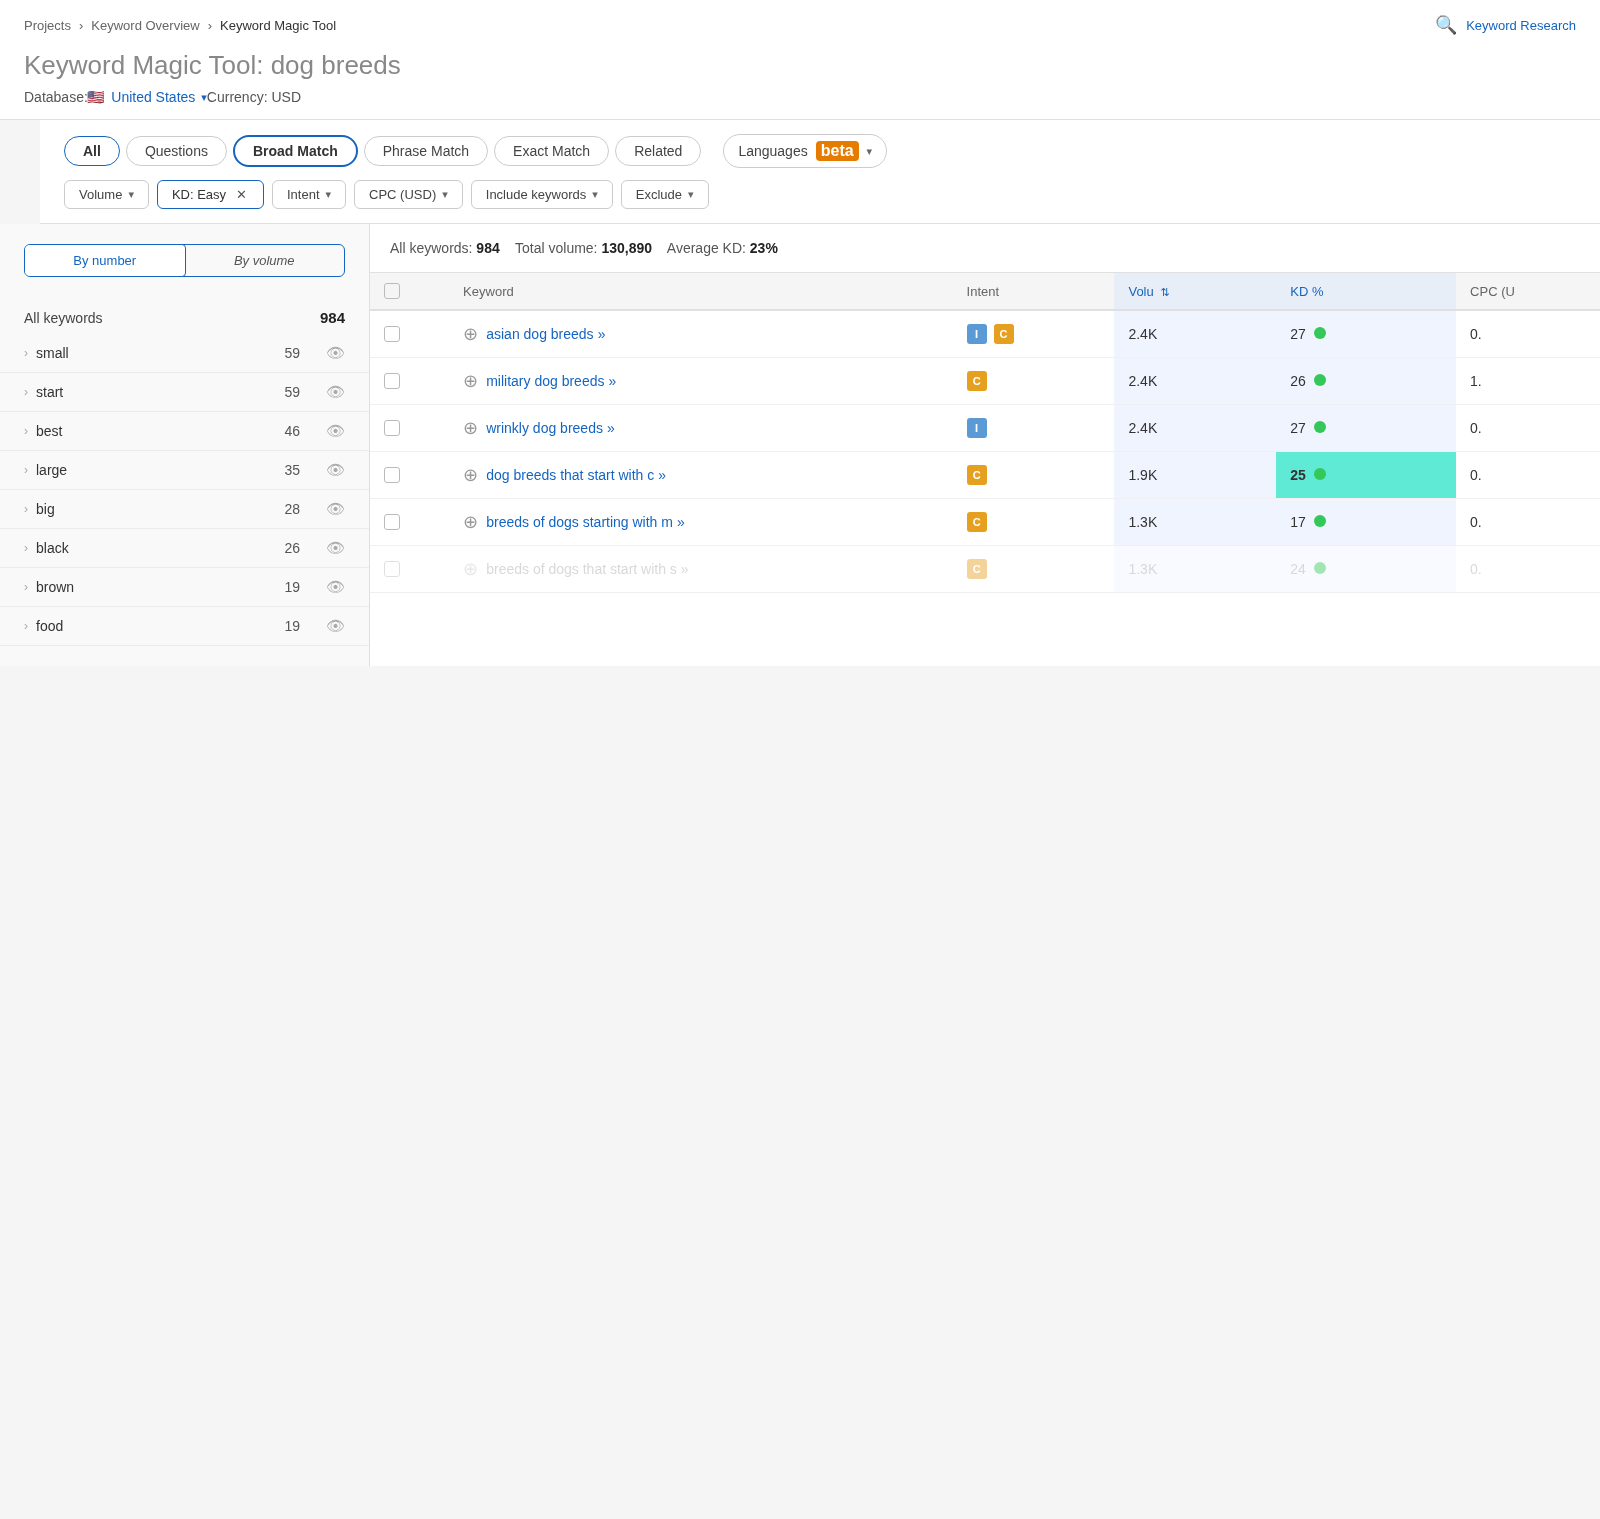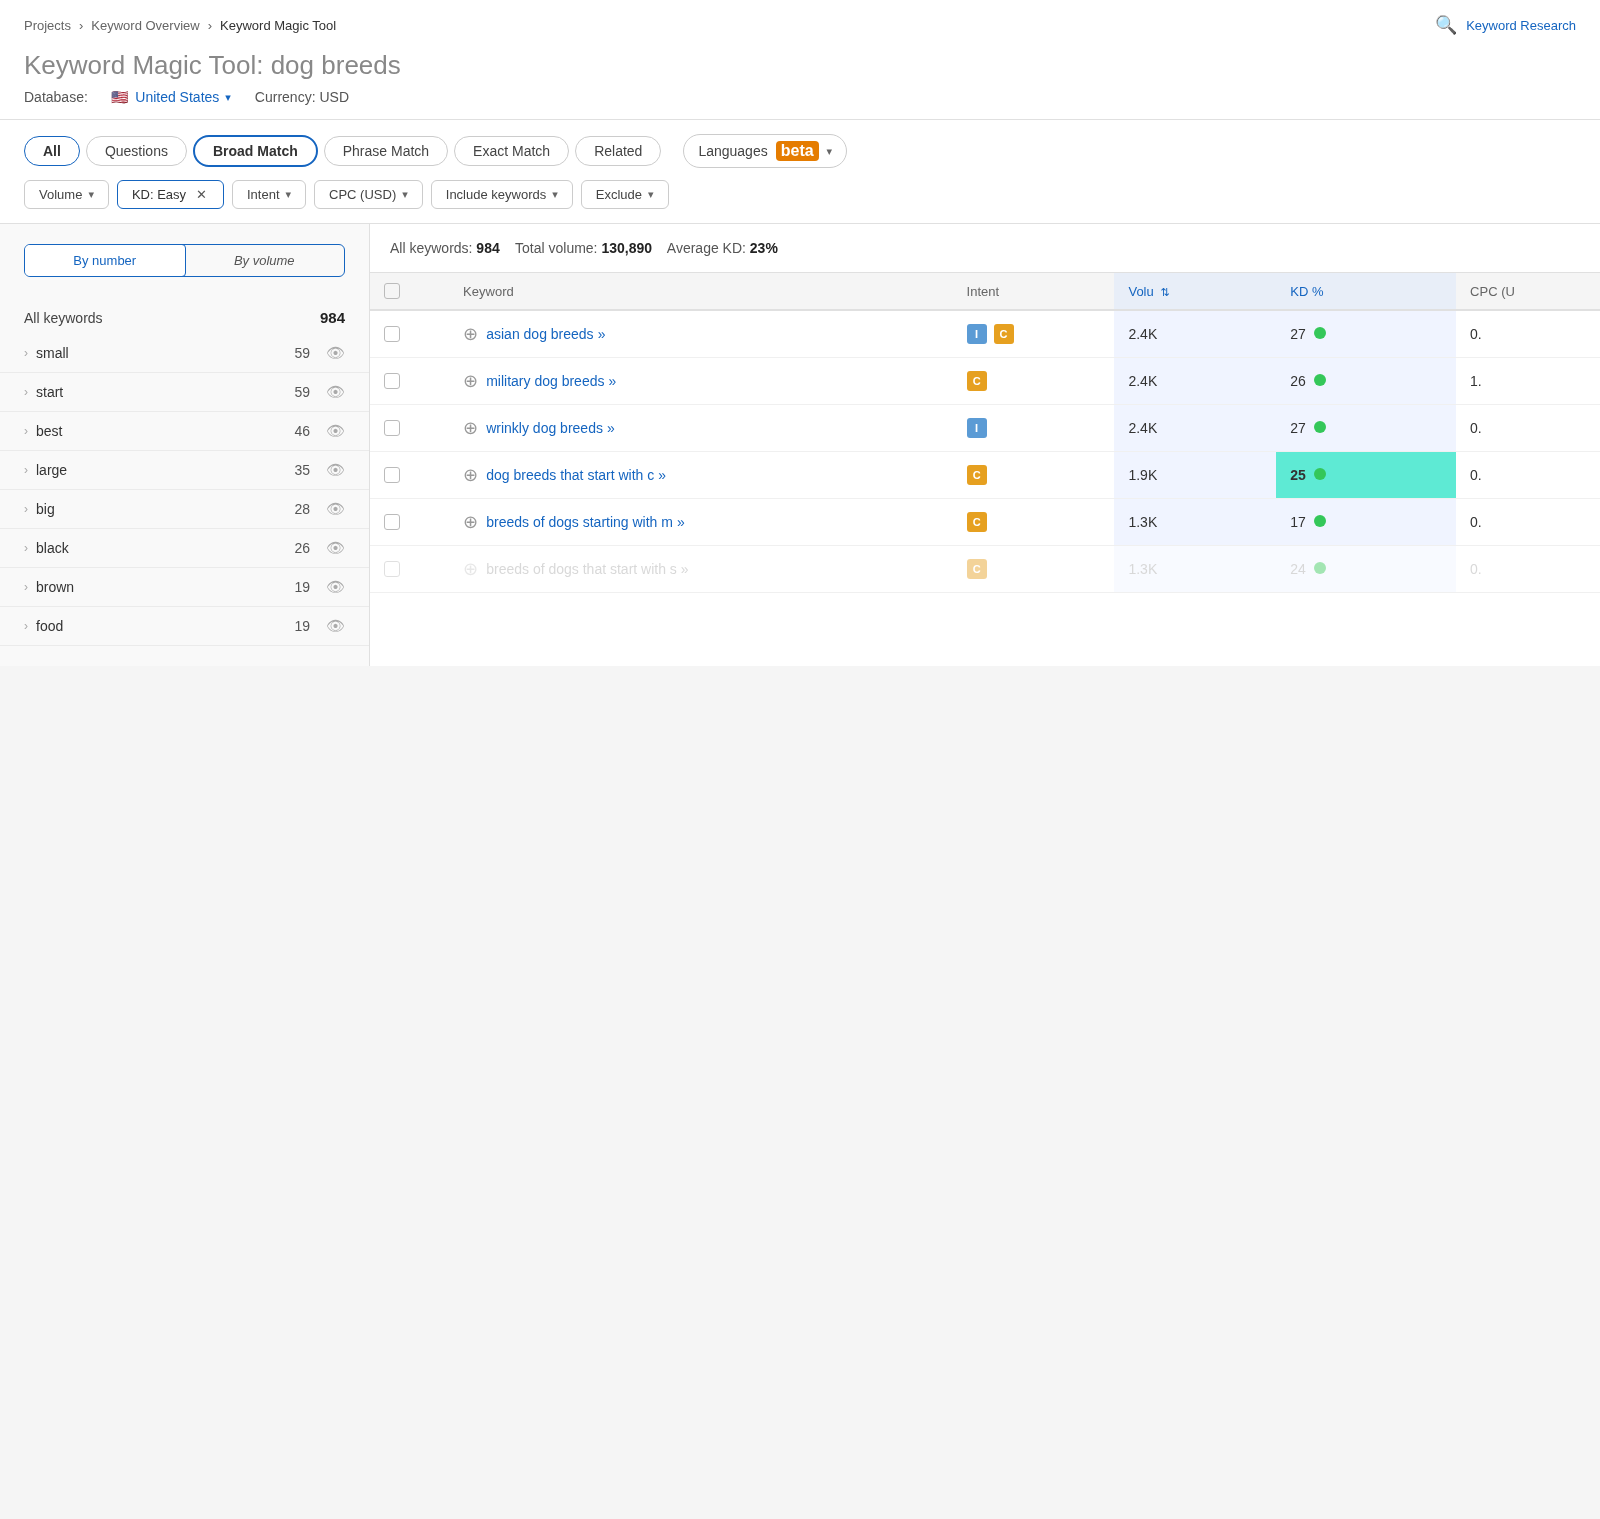--- a/index.html
+++ b/index.html
@@ -7,25 +7,25 @@
 
     .top-bar { background: #fff; padding: 14px 24px 0 24px; border-bottom: 1px solid #e0e0e0; }
     .breadcrumb { display: flex; align-items: center; gap: 8px; font-size: 13px; color: #666; margin-bottom: 14px; }
     .breadcrumb a { color: #666; text-decoration: none; }
     .breadcrumb .current { color: #333; font-weight: 500; }
     .breadcrumb-right { margin-left: auto; display: flex; align-items: center; gap: 8px; color: #1565c0; font-size: 13px; font-weight: 500; }
 
     .page-title { font-size: 26px; font-weight: 700; color: #222; margin-bottom: 8px; }
     .page-title span { color: #888; font-weight: 400; }
 
-    .db-row { display: flex; align-items: center; gap: 24px; padding-bottom: 14px; font-size: 14px; color: #555; }
+    .db-row { display: flex; align-items: center; padding-bottom: 14px; font-size: 14px; color: #555; }
     .db-select { display: flex; align-items: center; gap: 6px; color: #1565c0; font-weight: 500; cursor: pointer; }
     .db-select .chevron { font-size: 11px; color: #1565c0; }
 
-    .filter-bar { background: #fff; padding: 14px 24px; border-bottom: 1px solid #e0e0e0; display: flex; flex-direction: column; gap: 12px; }
+    .filter-bar { background: #fff; padding: 14px 24px; border-bottom: 1px solid #e0e0e0; display: flex; flex-direction: column; gap: 12px; margin-left: 40px; }
     .tab-row { display: flex; align-items: center; gap: 6px; }
     .tab-btn { padding: 6px 18px; border-radius: 20px; border: 1.5px solid #ccc; background: #fff; font-size: 14px; cursor: pointer; color: #444; font-weight: 400; }
     .tab-btn.active-blue { border-color: #1565c0; color: #1565c0; font-weight: 600; background: #fff; }
     .tab-btn.active-outline { border-color: #1565c0; color: #333; font-weight: 600; background: #fff; }
     .tab-btn.selected { border: 2px solid #1565c0; }
     .languages-btn { margin-left: 16px; padding: 6px 14px; border-radius: 20px; border: 1.5px solid #ccc; background: #fff; font-size: 14px; cursor: pointer; color: #444; display: flex; align-items: center; gap: 8px; }
     .beta-badge { background: #e57c00; color: #fff; font-size: 16px; font-weight: 700; border-radius: 4px; padding: 1px 5px; }
     .chevron-down { font-size: 11px; color: #666; }
 
     .filter-row { display: flex; align-items: center; gap: 8px; }
@@ -41,21 +41,21 @@
     .by-toggle button.active { background: #fff; color: #1565c0; border: 1.5px solid #1565c0; margin: -1px; border-radius: 4px; }
     .by-toggle button.inactive { background: transparent; color: #555; font-style: italic; }
 
     .kw-stats { padding: 12px 24px 8px 24px; font-size: 14px; color: #444; display: flex; justify-content: space-between; align-items: center; }
     .kw-stats span.count { font-weight: 700; color: #222; font-size: 15px; }
 
     .sidebar-list { list-style: none; }
     .sidebar-item { display: flex; align-items: center; padding: 10px 24px; border-bottom: 1px solid #ebebeb; cursor: pointer; gap: 8px; }
     .sidebar-item .arrow { color: #aaa; font-size: 12px; }
     .sidebar-item .label { flex: 1; font-size: 14px; color: #333; }
-    .sidebar-item .num { font-size: 14px; color: #555; font-weight: 500; margin-right: 8px; }
+    .sidebar-item .num { font-size: 14px; color: #555; font-weight: 500; margin-right: 18px; }
     .sidebar-item .eye { color: #aaa; font-size: 15px; }
 
     .table-section { flex: 1; background: #fff; }
     .table-summary { padding: 16px 20px; font-size: 14px; color: #555; border-bottom: 1px solid #e0e0e0; }
     .table-summary strong { color: #222; }
 
     .kw-table { width: 100%; border-collapse: collapse; }
     .kw-table thead { background: #f5f5f5; }
     .kw-table th { padding: 10px 14px; font-size: 13px; color: #666; font-weight: 500; text-align: left; border-bottom: 2px solid #e0e0e0; white-space: nowrap; }
     .kw-table td { padding: 12px 14px; border-bottom: 1px solid #f0f0f0; font-size: 14px; vertical-align: middle; }

